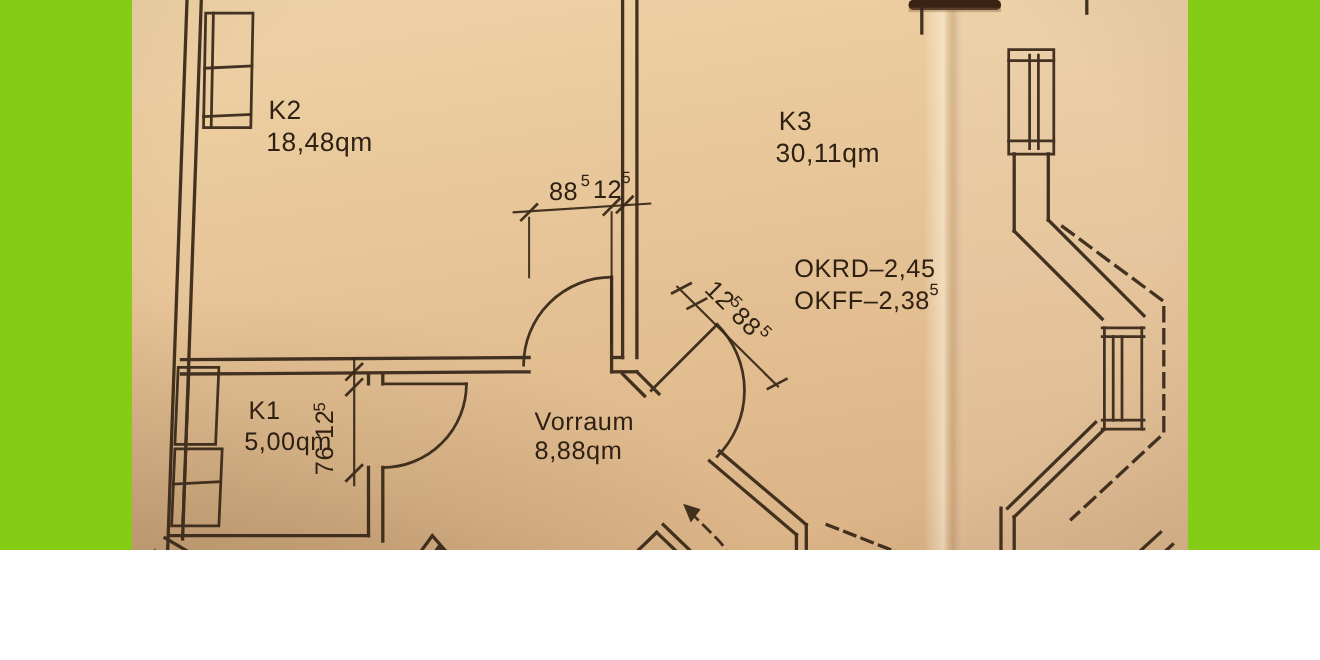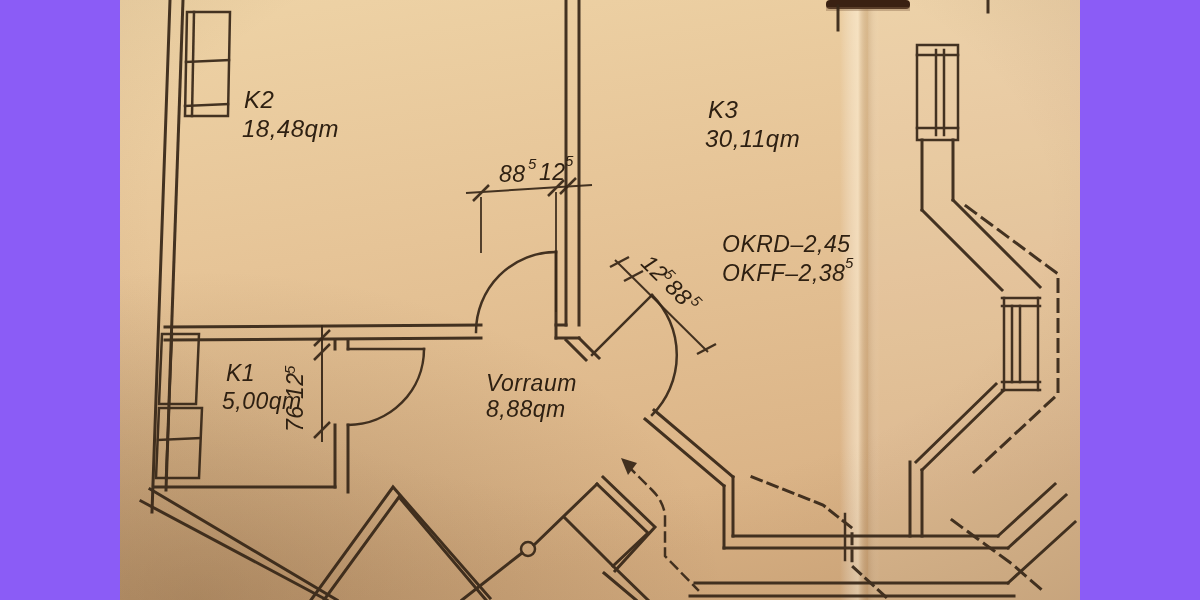--- a/index.html
+++ b/index.html
@@ -1,17 +1,17 @@
 <!DOCTYPE html>
 <html><head>
 <meta charset="utf-8">
 <style>
   html,body{margin:0;padding:0;background:#fff;}
-  #stage{position:relative;width:1200px;height:600px;background:#8b5cf6;overflow:hidden;
-         font-family:"Liberation Sans",sans-serif;font-style:italic;}
+  #stage{position:relative;width:1200px;height:500px;background:#84cc16;overflow:hidden;
+         font-family:"Liberation Sans",sans-serif;}
   svg text{font-family:"Liberation Sans","DejaVu Sans",sans-serif;fill:#2e2012;letter-spacing:0.5px;}
   .lbl{font-size:24px;}
   .lbl-sm{font-size:23px;}
   .dim{font-size:23px;}
   .sup{font-size:15px;}
 </style>
 </head>
 <body>
 
 <div id="stage">

